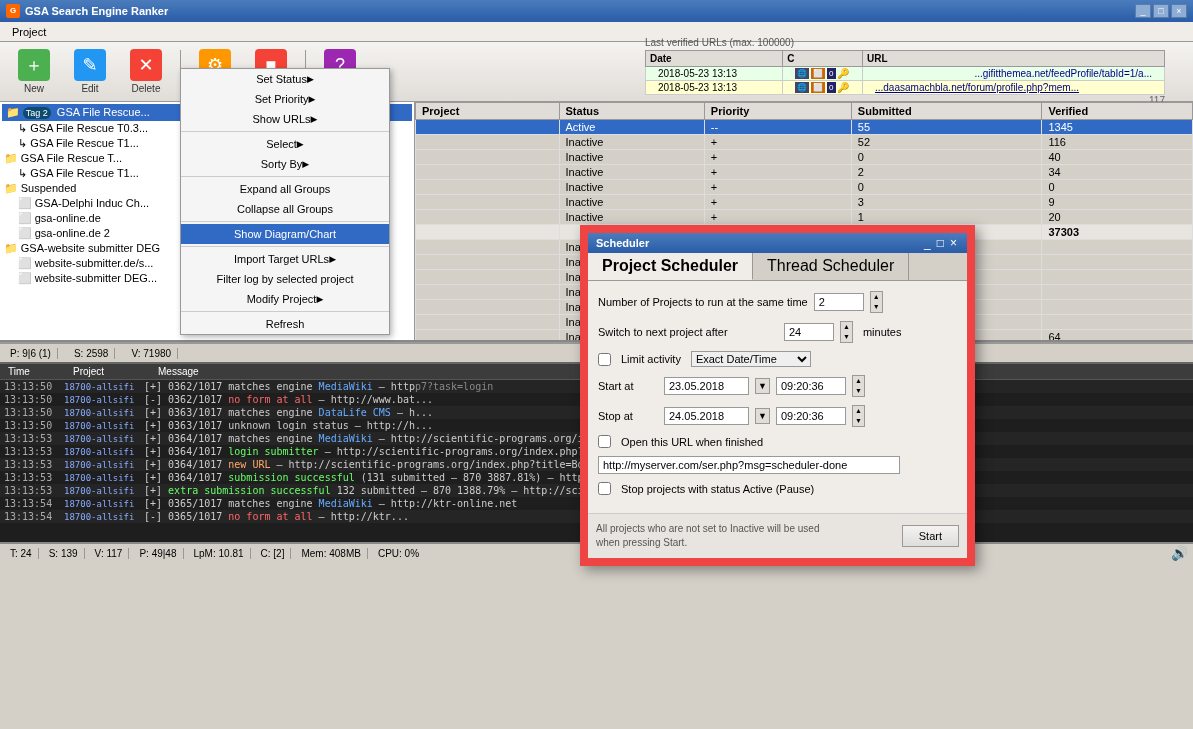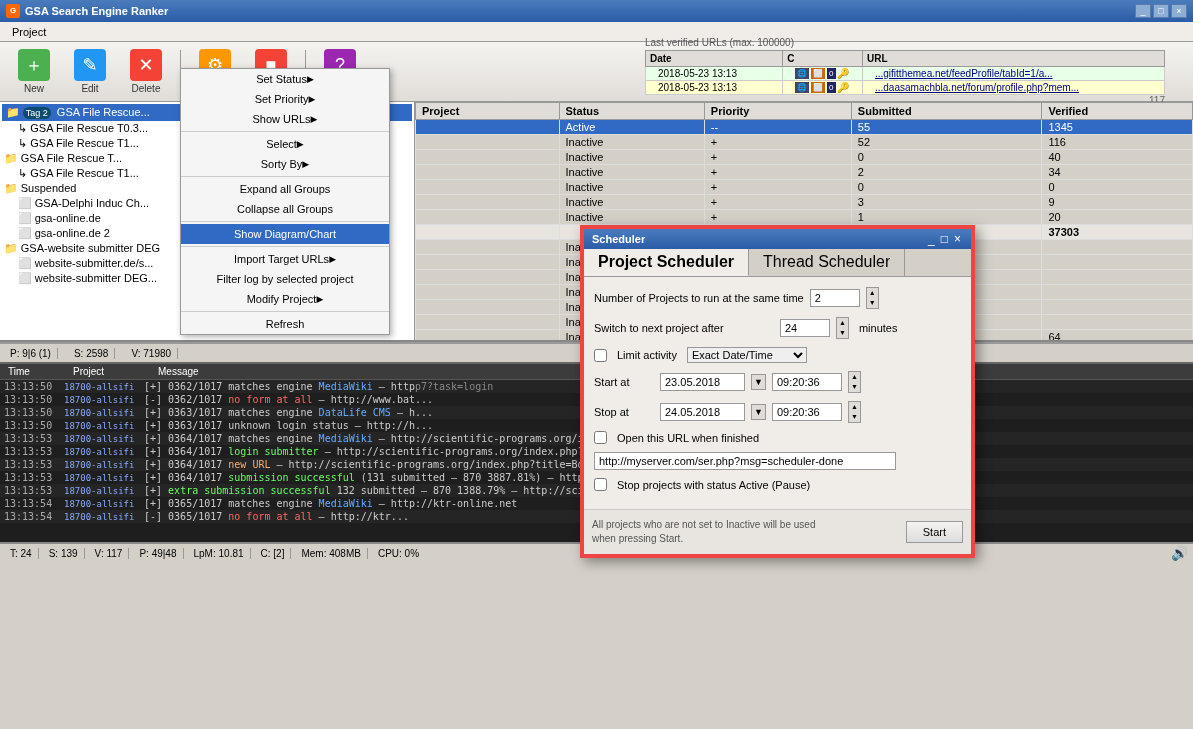--- a/index.html
+++ b/index.html
@@ -62,21 +62,21 @@
     .log-highlight-orange { color: #ffaa66; }
 
     
     .context-menu { position: absolute; left: 180px; top: 68px; width: 210px; background: #f5f5f5; border: 1px solid #999; box-shadow: 2px 2px 6px rgba(0,0,0,0.3); z-index: 100; }
     .ctx-item { padding: 4px 20px; font-size: 11px; cursor: pointer; display: flex; justify-content: center; align-items: center; white-space: nowrap; }
     .ctx-item.active { background: #316ac5; color: white; }
     .ctx-item .arrow { font-size: 9px; }
     .ctx-separator { height: 1px; background: #ccc; margin: 2px 0; }
 
     
-    .dialog { position: absolute; left: 580px; top: 225px; width: 395px; background: #f0ede8; border: 4px solid #ef4444; box-shadow: 4px 4px 12px rgba(0,0,0,0.4); z-index: 200; }
+    .dialog { position: absolute; left: 580px; top: 225px; width: 395px; background: #f0ede8; border: 8px solid #ef4444; box-shadow: 4px 4px 12px rgba(0,0,0,0.4); z-index: 200; }
     .dialog-title { background: linear-gradient(to bottom, #4a7cbc, #2a5ca8); color: white; padding: 3px 8px; font-size: 11px; font-weight: bold; display: flex; justify-content: space-between; align-items: center; }
     .dialog-tabs { display: flex; background: #d4d0c8; border-bottom: 1px solid #999; }
     .dialog-tab { padding: 4px 14px; font-size: 16px; cursor: pointer; border-right: 1px solid #999; }
     .dialog-tab.active { background: #f0ede8; border-bottom: 1px solid #f0ede8; font-weight: bold; }
     .dialog-body { padding: 10px; }
     .dialog-row { display: flex; align-items: center; margin-bottom: 8px; font-size: 11px; gap: 6px; }
     .dialog-label { min-width: 180px; }
     .dialog-input { border: 1px solid #999; padding: 2px 4px; font-size: 11px; width: 50px; }
     .dialog-checkbox { margin-right: 4px; }
     .dialog-date-input { border: 1px solid #999; padding: 2px 4px; font-size: 11px; width: 85px; }
@@ -145,21 +145,21 @@
       <tr class="url-row-1">
         <td>2018-05-23 13:13</td>
         <td>
               <div style="display:flex;gap:2px;">
                 <span style="background:#446;color:white;font-size:8px;padding:1px 2px;">🌐</span>
                 <span style="background:#cc6600;color:white;font-size:8px;padding:1px 2px;">⬜</span>
                 <span style="background:#226;color:white;font-size:8px;padding:1px 2px;">0</span>
                 <span>🔑</span>
               </div>
             </td>
-        <td style="color:#00008b; text-decoration:underline; overflow:hidden; max-width:300px; white-space:nowrap;">...gifitthemea.net/feedProfile/tabId=1/a...</td>
+        <td style="color:#00008b; overflow:hidden; max-width:300px; white-space:nowrap;text-align:right;">...gifitthemea.net/feedProfile/tabId=1/a...</td>
       </tr>
       <tr class="url-row-2">
         <td>2018-05-23 13:13</td>
         <td>
               <div style="display:flex;gap:2px;">
                 <span style="background:#446;color:white;font-size:8px;padding:1px 2px;">🌐</span>
                 <span style="background:#cc6600;color:white;font-size:8px;padding:1px 2px;">⬜</span>
                 <span style="background:#226;color:white;font-size:8px;padding:1px 2px;">0</span>
                 <span>🔑</span>
               </div>

